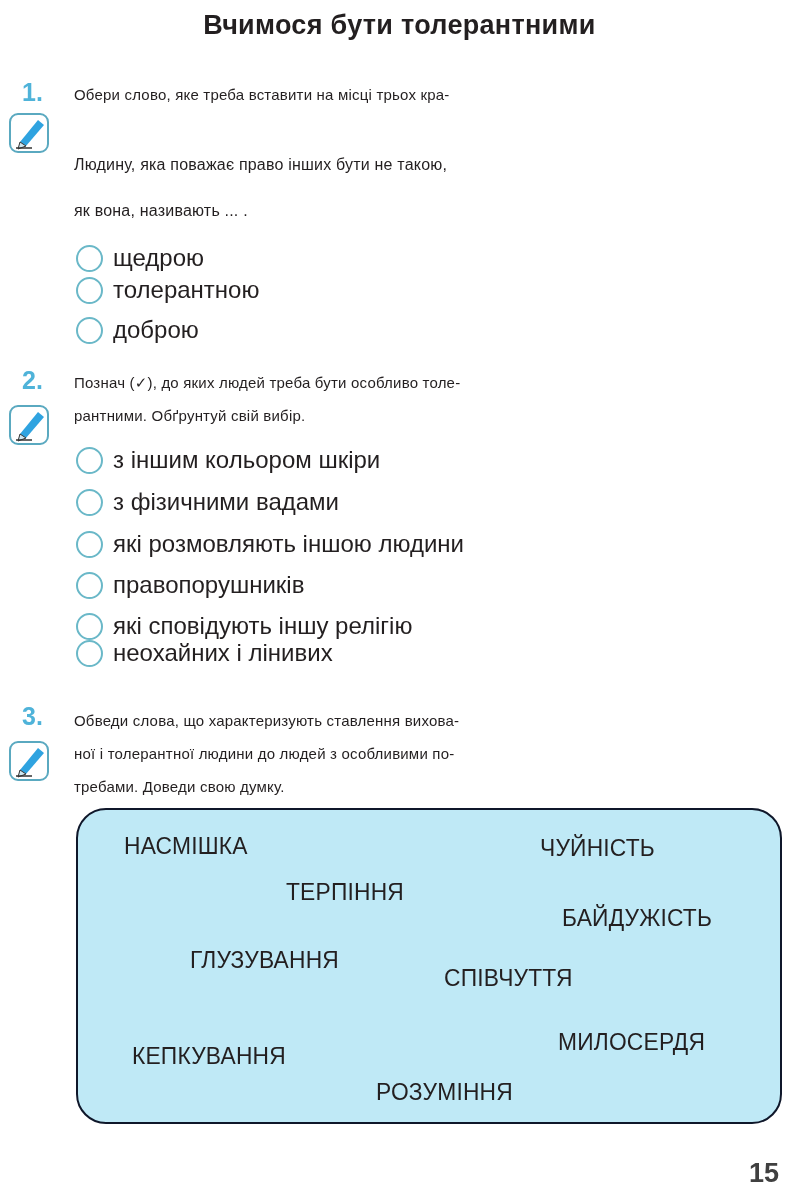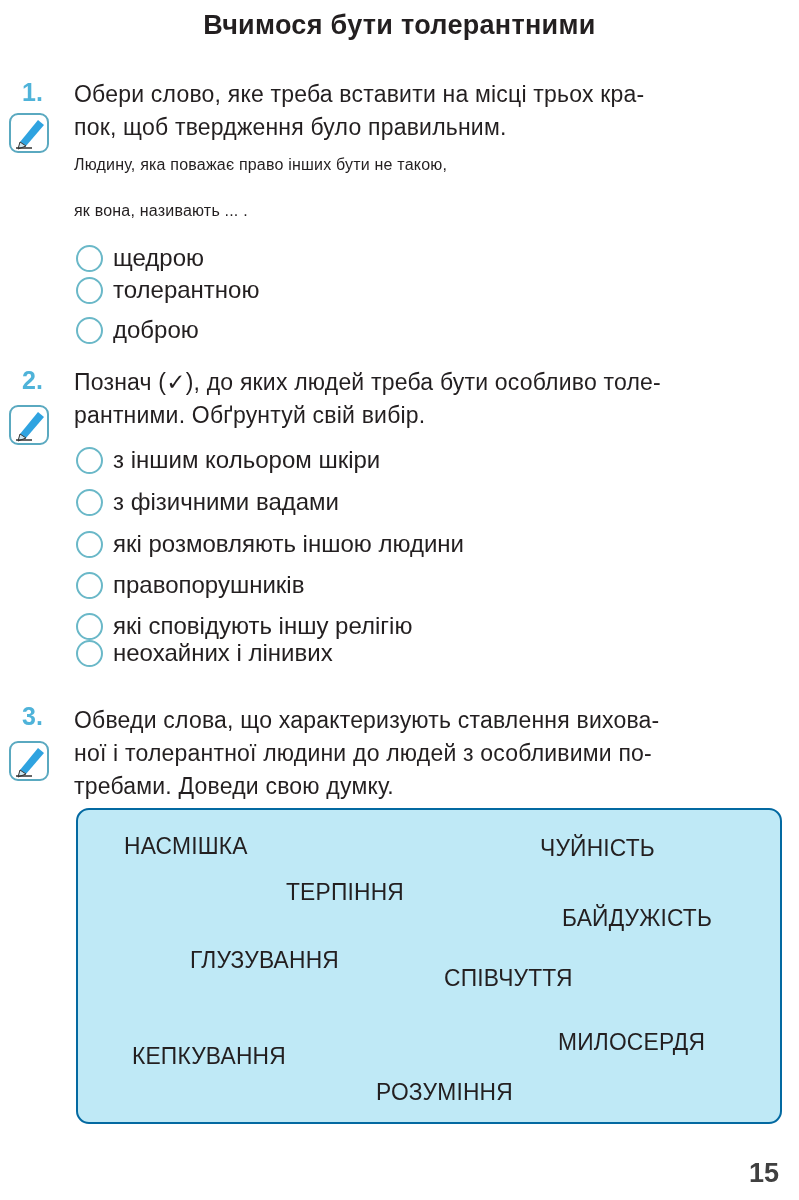--- a/index.html
+++ b/index.html
@@ -11,35 +11,35 @@
     position:absolute; left:0; top:10px; width:799px; text-align:center;
     font-weight:bold; font-size:27px; letter-spacing:0.3px; color:#231f20;
   }
   .task-num {
     position:absolute; left:22px; font-weight:bold; font-size:25px; color:#4fb3d9;
   }
   .pencil {
     position:absolute; left:8px; width:42px; height:42px;
   }
   .text {
-    position:absolute; left:74px; width:700px; font-size:23px; line-height:33px;
+    position:absolute; left:74px; width:700px; font-size:15px; line-height:33px;
     text-align:justify; letter-spacing:0.2px;
   }
   .text.big { font-size:16px; line-height:46px; }
   .opt {
     position:absolute; left:76px; height:40px; display:flex; align-items:center;
   }
   .radio {
     width:27px; height:27px; border:2px solid #6ab8c8; border-radius:50%;
     box-sizing:border-box; background:#fff; margin-right:10px; flex-shrink:0;
   }
   .opt-label { font-size:24px; }
   .wordbox {
     position:absolute; left:76px; top:808px; width:706px; height:316px;
-    background:#bfe9f6; border:2px solid #0369a1; border-radius:13px; box-sizing:border-box;
+    background:#bfe9f6; border:2px solid #0f172a; border-radius:30px; box-sizing:border-box;
   }
   .word {
     position:absolute; font-size:24px; letter-spacing:0.2px; color:#231f20;
     transform:scaleX(0.95); transform-origin:left center;
   }
   .pagenum {
     position:absolute; right:20px; top:1158px; font-weight:bold; font-size:27px; color:#404040;
   }
 </style>
 </head>
@@ -49,21 +49,20 @@
 
 <div class="task-num" style="top:78px;">1.</div>
 <svg class="pencil" style="top:112px;" viewBox="0 0 42 42">
   <rect x="2" y="2" width="38" height="38" rx="8" fill="#fff" stroke="#5aa9c0" stroke-width="2"></rect>
   <path d="M12 30 L30 8 L36 13 L18 34 Z" fill="#2fa3e0"></path>
   <path d="M12 30 L18 34 L10 37 Z" fill="#cfe8f2" stroke="#333" stroke-width="1"></path>
   <path d="M8 36 L24 36" stroke="#333" stroke-width="1.5"></path>
 </svg>
 <div class="text" style="top:78px;">
   <div>Обери слово, яке треба вставити на місці трьох кра-</div>
-  <div>пок, щоб твердження було правильним.</div>
 </div>
 <div class="text big" style="top:142px;">
   <div>Людину, яка поважає право інших бути не такою,</div>
   <div>як вона, називають ... .</div>
 </div>
 <div class="opt" style="top:238px;">
   <span class="radio"></span>
   <span class="opt-label">щедрою</span>
 </div>
 <div class="opt" style="top:270px;">

